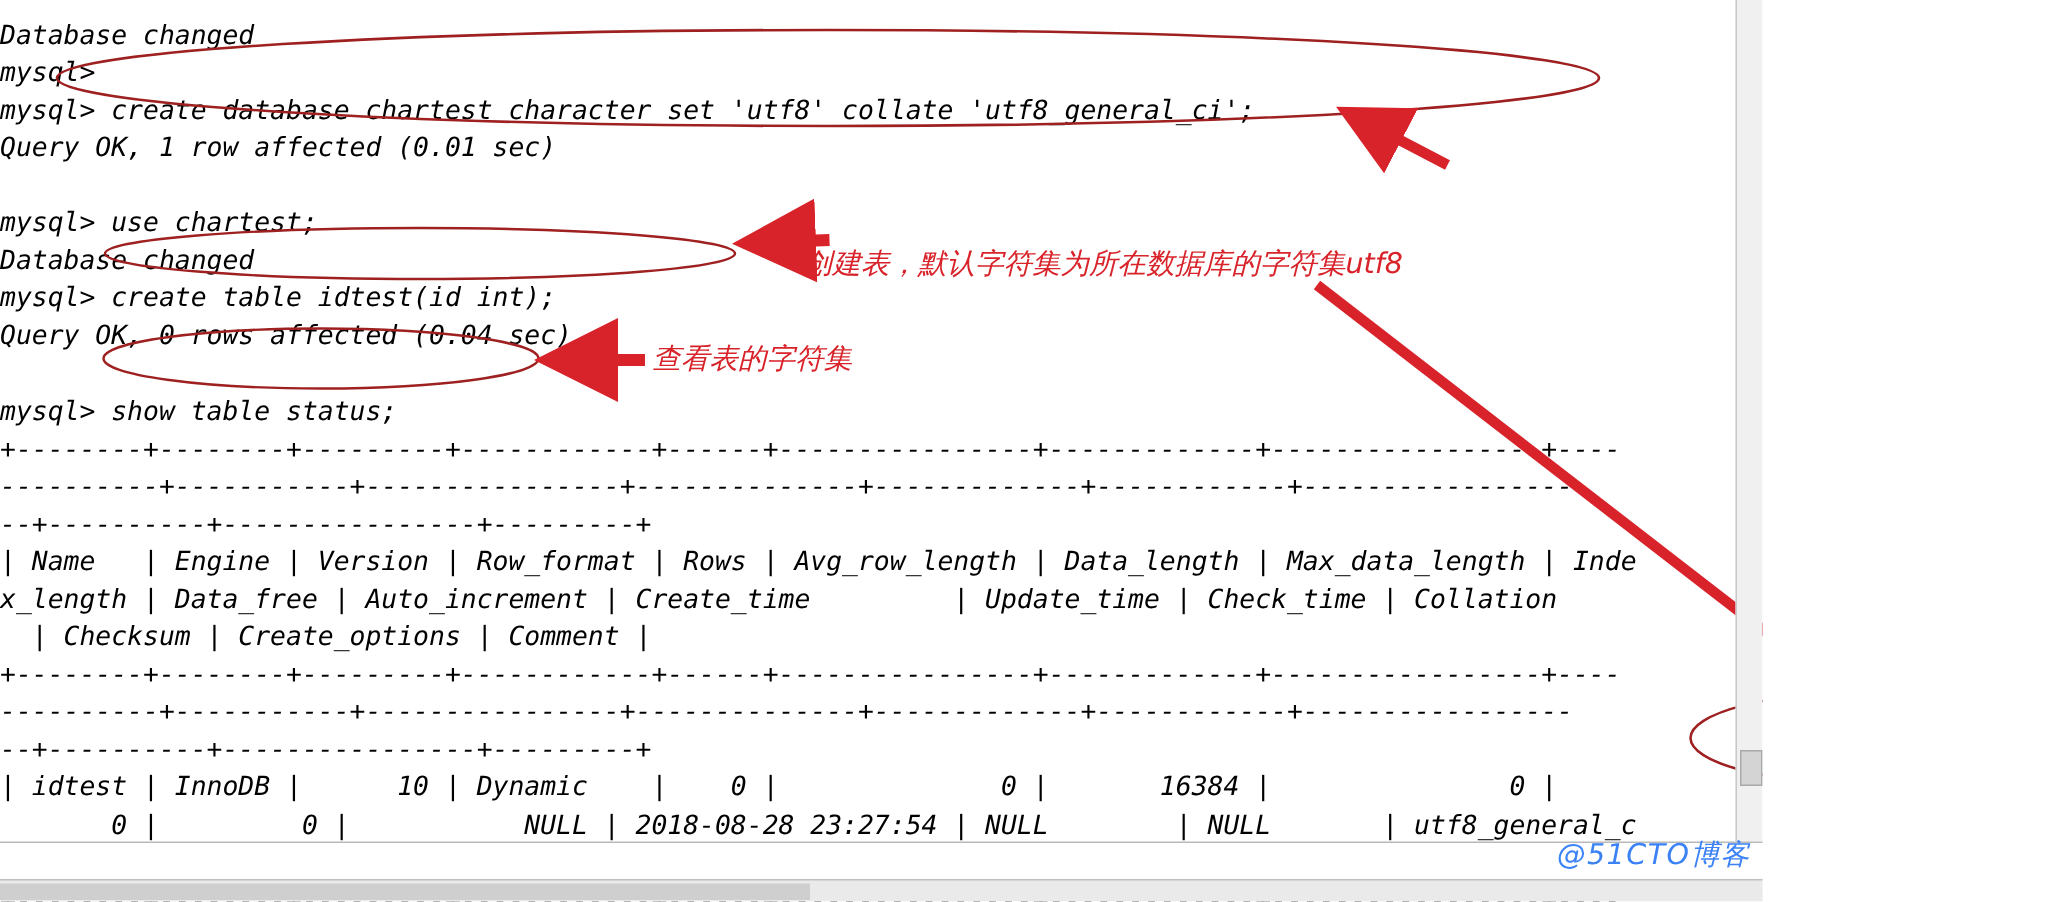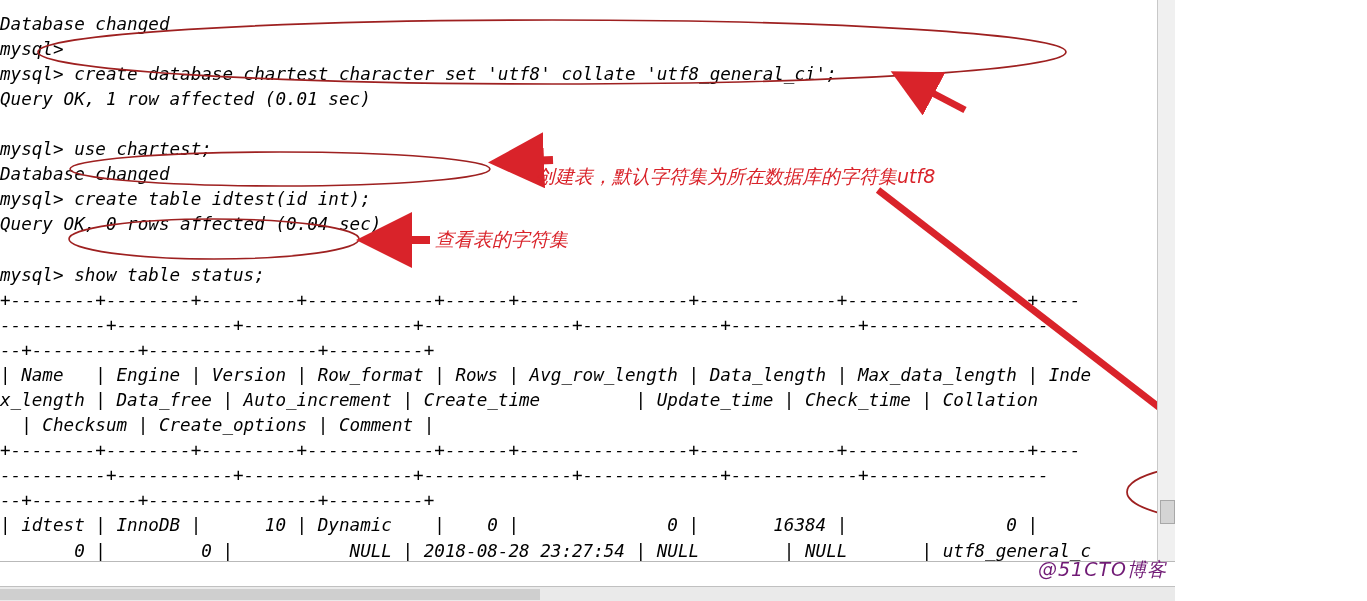--- a/index.html
+++ b/index.html
@@ -109,21 +109,21 @@
     left: 0px;
     bottom: 1px;
     width: 540px;
     height: 11px;
     background: #cfcfcf;
   }
   .watermark {
     position: absolute;
     right: 8px;
     bottom: 18px;
-    color: #701a75;
+    color: #3b82f6;
     font-family: "DejaVu Sans", "Liberation Sans", sans-serif;
     font-size: 19px;
     letter-spacing: 1px;
     white-space: pre;
     z-index: 6;
   }
 </style>
 </head>
 <body>
 

